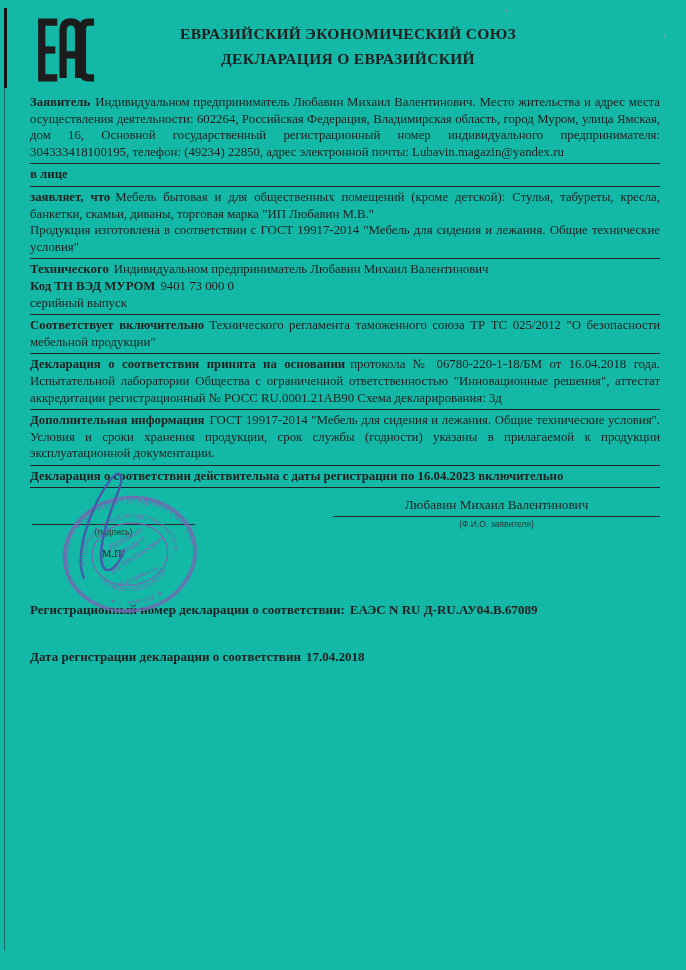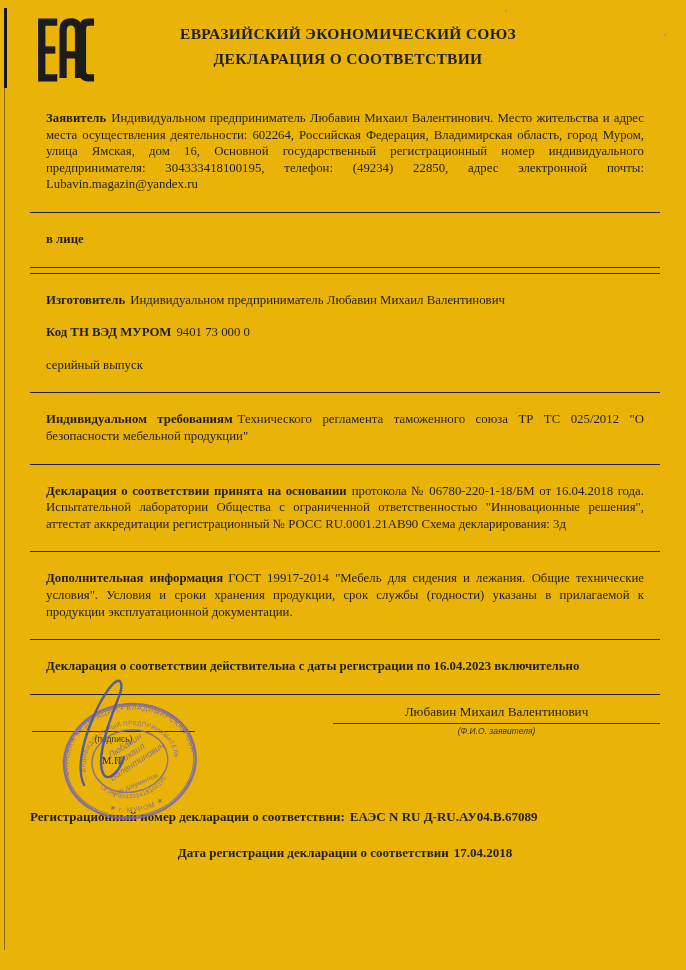--- a/index.html
+++ b/index.html
@@ -1,52 +1,52 @@
 <!DOCTYPE html>
 <html><head>
 <meta charset="utf-8">
 <style>
   html,body{margin:0;padding:0;}
   body{width:686px;height:970px;overflow:hidden;background:#e8e8e8;}
-  .page{position:relative;width:686px;height:970px;background:#eab308;
+  .page{position:relative;width:686px;height:970px;background:#14b8a6;
         font-family:"Liberation Serif","DejaVu Serif",serif;color:#1f1f1f;}
   
   .edge-a{position:absolute;left:4px;top:8px;width:2.5px;height:80px;background:#151515;}
   .edge-b{position:absolute;left:4px;top:88px;width:1.3px;height:862px;background:rgba(45,45,45,.55);}
   .speck{position:absolute;width:2px;height:2px;background:#9a9a9a;border-radius:50%;}
 
   .content{position:absolute;left:30px;top:16px;width:630px;}
 
   .header{position:relative;height:76px;}
   .eac-logo{position:absolute;left:4px;top:1px;}
   .titles{padding:5px 64px 0 70px;text-align:center;font-weight:bold;
           font-size:15.5px;line-height:25px;letter-spacing:.3px;}
 
   .sec{border-bottom:1.4px solid #222;padding:2px 0 3px;}
-  .sec p{margin:16px;font-size:12.8px;line-height:16.6px;text-align:justify;text-align-last:left;}
+  .sec p{margin:0;font-size:12.8px;line-height:16.6px;text-align:justify;text-align-last:left;}
   .sec p.nj{text-align:right;}
   b.lbl{margin-right:5px;}
   .boldline{font-weight:bold;}
 
   .sig-block{position:relative;height:92px;}
   .sign-line{position:absolute;left:2px;top:36px;width:163px;border-bottom:1.3px solid #2a2a2a;}
   .sign-caption{position:absolute;left:2px;top:39px;width:163px;text-align:center;
                 font-size:8.5px;color:#333;font-family:"Liberation Sans",sans-serif;}
   .mp-mark{position:absolute;left:72px;top:60px;font-size:10.5px;color:#222;}
   .name-wrap{position:absolute;left:303px;top:8px;width:327px;text-align:center;}
   .name-wrap .name{margin:0;font-size:13.2px;line-height:17px;padding-bottom:3px;
                    border-bottom:1.3px solid #2a2a2a;}
-  .name-wrap .cap{margin:2px 0 0;font-size:8.5px;color:#333;font-family:"Liberation Sans",sans-serif;font-style:italic;}
+  .name-wrap .cap{margin:2px 0 0;font-size:8.5px;color:#333;font-family:"Liberation Sans",sans-serif;}
 
   .stamp{position:absolute;left:26px;top:4px;z-index:5;pointer-events:none;
          transform:rotate(-9deg);opacity:.88;}
   .signature{position:absolute;left:32px;top:-20px;z-index:6;pointer-events:none;opacity:.92;}
 
   .reg{margin:22px 0 0;font-weight:bold;font-size:13px;line-height:16px;}
-  .reg2{margin:20px 0 0;font-weight:bold;font-size:13px;line-height:16px;text-align:center;}
+  .reg2{margin:31px 0 0;font-weight:bold;font-size:13px;line-height:16px;}
 
   .stamp text{font-family:"Liberation Sans",sans-serif;}
 </style>
 </head>
 <body>
 
 <div class="page">
   <div class="edge-a"></div>
   <div class="edge-b"></div>
   <div class="speck" style="left:505px;top:10px;"></div>
@@ -59,43 +59,45 @@
         <g fill="none" stroke="#1c1c1c" stroke-width="7.5">
           <path d="M24,4.2 H8 V61.8 H24"></path>
           <path d="M8,33 H22"></path>
           <path d="M30,62 V13 Q30,4 38,4 Q46,4 46,13 V62"></path>
           <path d="M30,38 H46"></path>
           <path d="M62,4.2 H56 Q50,4.2 50,12 V54 Q50,61.8 56,61.8 H62"></path>
         </g>
       </svg>
       <div class="titles">
         <div>ЕВРАЗИЙСКИЙ ЭКОНОМИЧЕСКИЙ СОЮЗ</div>
-        <div>ДЕКЛАРАЦИЯ О СООТВЕТСТВИИ</div>
+        <div>ДЕКЛАРАЦИЯ О ЕВРАЗИЙСКИЙ</div>
       </div>
     </div>
 
     <div class="sec">
       <p><b class="lbl">Заявитель</b><span>Индивидуальном предприниматель Любавин Михаил Валентинович. Место жительства и адрес места осуществления деятельности: 602264, Российская Федерация, Владимирская область, город Муром, улица Ямская, дом 16, Основной государственный регистрационный номер индивидуального предпринимателя: 304333418100195, телефон: (49234) 22850, адрес электронной почты: Lubavin.magazin@yandex.ru</span></p>
     </div>
 
     <div class="sec">
       <p class="nj"><b>в лице</b></p>
     </div>
 
     <div class="sec">
+      <p><b class="lbl">заявляет, что</b><span>Мебель бытовая и для общественных помещений (кроме детской): Стулья, табуреты, кресла, банкетки, скамьи, диваны, торговая марка "ИП Любавин М.В."</span></p>
+      <p>Продукция изготовлена в соответствии с ГОСТ 19917-2014 "Мебель для сидения и лежания. Общие технические условия"</p>
     </div>
 
     <div class="sec">
-      <p class="nj"><b class="lbl">Изготовитель</b><span>Индивидуальном предприниматель Любавин Михаил Валентинович</span></p>
+      <p class="nj"><b class="lbl">Технического</b><span>Индивидуальном предприниматель Любавин Михаил Валентинович</span></p>
       <p class="nj"><b class="lbl">Код ТН ВЭД МУРОМ</b><span>9401 73 000 0</span></p>
       <p class="nj">серийный выпуск</p>
     </div>
 
     <div class="sec">
-      <p><b class="lbl">Индивидуальном требованиям</b><span>Технического регламента таможенного союза ТР ТС 025/2012 "О безопасности мебельной продукции"</span></p>
+      <p><b class="lbl">Соответствует включительно</b><span>Технического регламента таможенного союза ТР ТС 025/2012 "О безопасности мебельной продукции"</span></p>
     </div>
 
     <div class="sec">
       <p><b class="lbl">Декларация о соответствии принята на основании</b><span>протокола № 06780-220-1-18/БМ от 16.04.2018 года. Испытательной лаборатории Общества с ограниченной ответственностью "Инновационные решения", аттестат аккредитации регистрационный № РОСС RU.0001.21АВ90 Схема декларирования: 3д</span></p>
     </div>
 
     <div class="sec">
       <p><b class="lbl">Дополнительная информация</b><span>ГОСТ 19917-2014 "Мебель для сидения и лежания. Общие технические условия". Условия и сроки хранения продукции, срок службы (годности) указаны в прилагаемой к продукции эксплуатационной документации.</span></p>
     </div>
 

